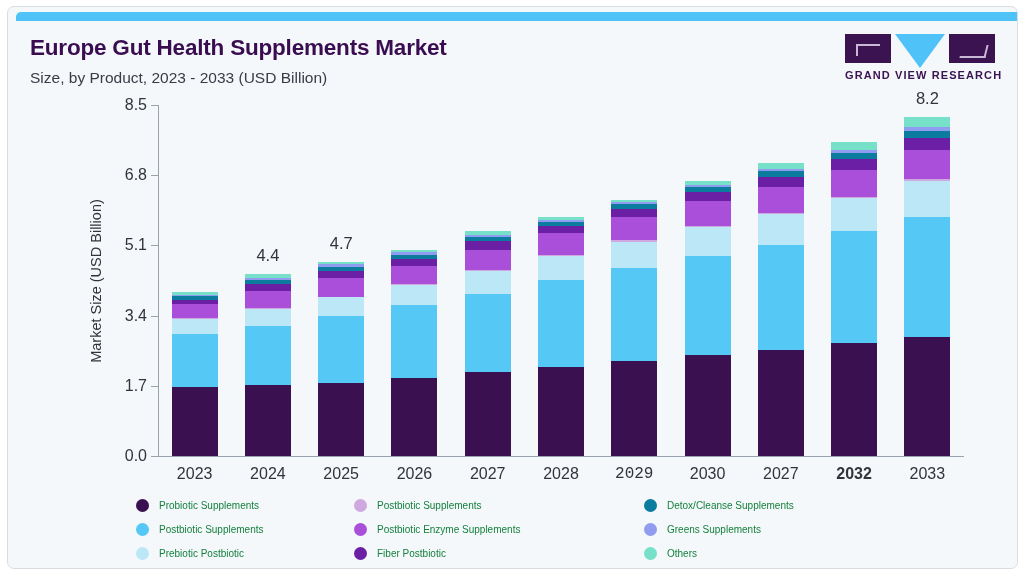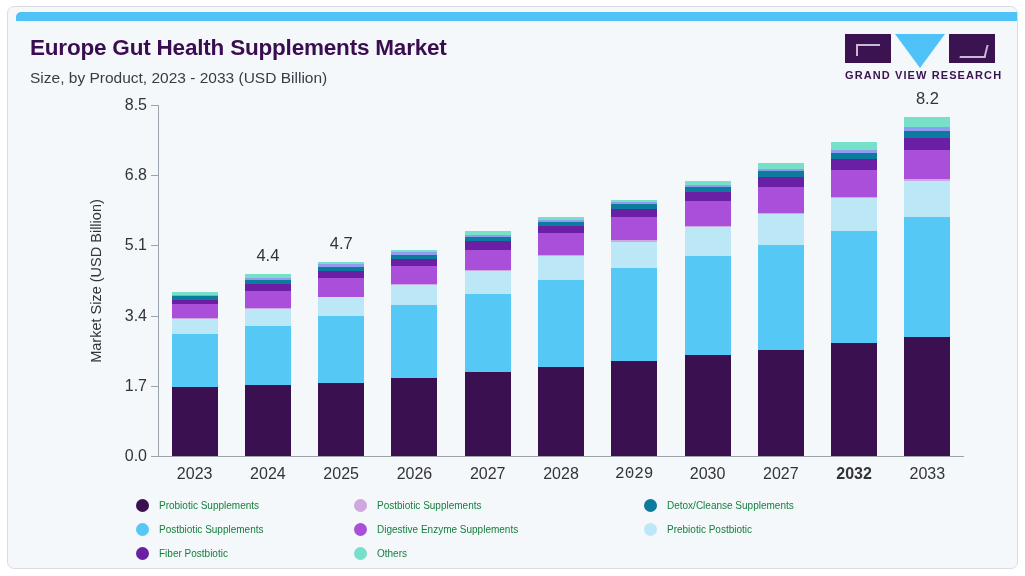--- a/index.html
+++ b/index.html
@@ -350,21 +350,25 @@
         <div class="legend-item">
           <span class="legend-dot" style="background: rgb(11, 123, 158);"></span>
           <span class="legend-text">Detox/Cleanse Supplements</span>
         </div>
         <div class="legend-item">
           <span class="legend-dot" style="background: rgb(85, 200, 245);"></span>
           <span class="legend-text">Postbiotic Supplements</span>
         </div>
         <div class="legend-item">
           <span class="legend-dot" style="background: rgb(169, 79, 218);"></span>
-          <span class="legend-text">Digestive Enzyme Supplements</span>
+          <span class="legend-text">Postbiotic Enzyme Supplements</span>
+        </div>
+        <div class="legend-item">
+          <span class="legend-dot" style="background: rgb(143, 156, 240);"></span>
+          <span class="legend-text">Greens Supplements</span>
         </div>
         <div class="legend-item">
           <span class="legend-dot" style="background: rgb(188, 231, 247);"></span>
           <span class="legend-text">Prebiotic Postbiotic</span>
         </div>
         <div class="legend-item">
           <span class="legend-dot" style="background: rgb(107, 31, 165);"></span>
           <span class="legend-text">Fiber Postbiotic</span>
         </div>
         <div class="legend-item">

